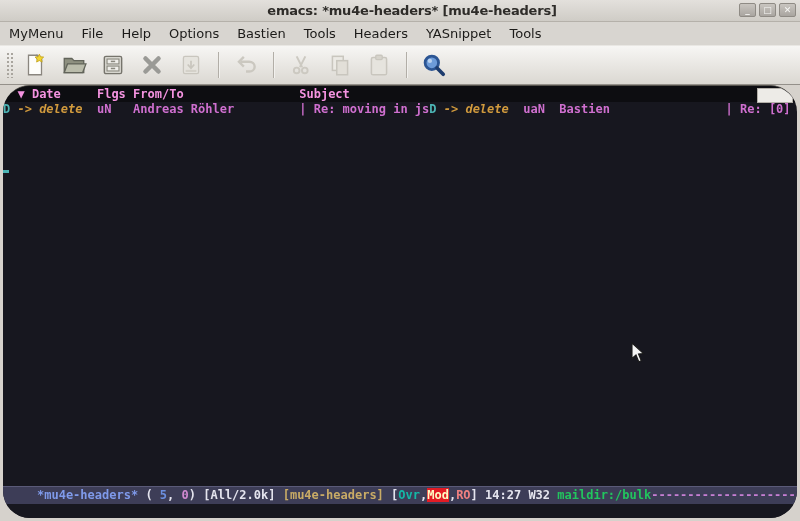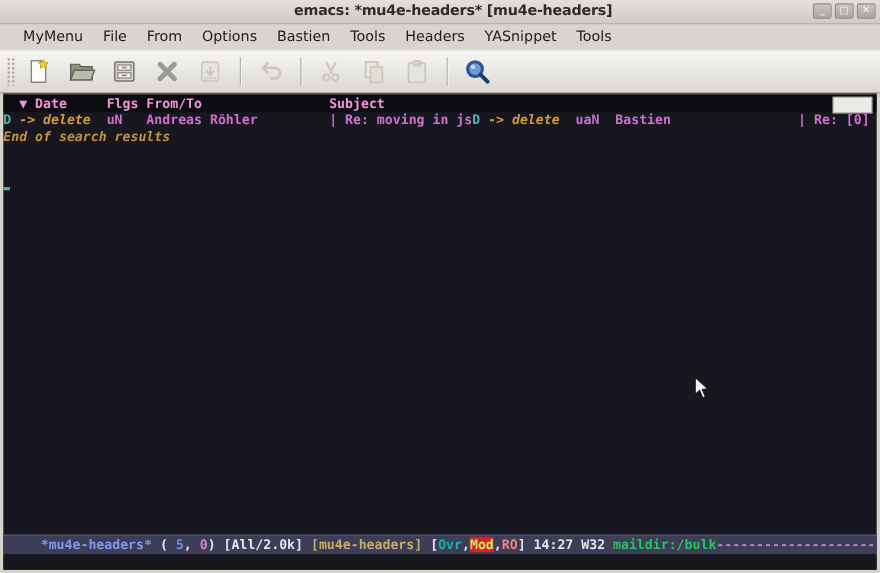--- a/index.html
+++ b/index.html
@@ -9,51 +9,51 @@
   
   .titlebar{height:22px;background:linear-gradient(#e3e0dc,#cfccc6);display:flex;
             align-items:center;position:relative;border-bottom:1px solid #b5b1aa;box-sizing:border-box;padding-left:24px;}
   .title-text{flex:1;text-align:center;font-size:13px;font-weight:bold;color:#2e2c29;
               letter-spacing:-0.2px;}
   .win-buttons{position:absolute;right:4px;top:3px;display:flex;gap:3px;}
   .win-btn{width:17px;height:14px;border:1px solid #8f8b85;border-radius:2px;
            background:linear-gradient(#c9c5c0,#a9a5a0);color:#f8f8f6;font-size:9px;
            line-height:12px;text-align:center;font-weight:bold;box-sizing:border-box;}
   
-  .menubar{height:23px;background:#d8d5d0;display:flex;align-items:center;padding-left:12px;}
+  .menubar{height:23px;background:#d8d5d0;display:flex;align-items:center;padding-left:0;}
   .menu-item{font-size:13px;color:#1c1b19;padding:2px 9px;}
   
   .toolbar{height:40px;background:linear-gradient(#f7f6f4,#dbd8d2);border-top:1px solid #e9e7e3;
            border-bottom:1px solid #94908a;display:flex;align-items:center;padding:0 4px;box-sizing:border-box;}
   .grip{width:8px;height:26px;margin:0 6px 0 2px;
         background-image:radial-gradient(#a9a59e 1px,transparent 1.2px);background-size:4px 4px;}
   .tb-buttons{display:flex;align-items:center;gap:9px;}
   .tb-btn{width:30px;height:30px;display:flex;align-items:center;justify-content:center;border-radius:3px;}
   .tb-sep{width:1px;height:26px;background:#b2aea7;margin:0 3px;box-shadow:1px 0 0 #f2f1ee;}
   
   .emacs{position:absolute;left:3px;right:3px;top:85px;bottom:3px;background:#17171f;
          display:flex;flex-direction:column;overflow:hidden;border-top:1px solid #55524c;
-         font-family:"DejaVu Sans Mono","Liberation Mono",monospace;font-size:12px;}
+         font-family:"DejaVu Sans Mono","Liberation Mono",monospace;font-size:12px;border-radius:27px;}
   .header-line{height:16px;line-height:16px;background:#0d0d11;color:#f493e0;font-weight:bold;
                white-space:pre;overflow:hidden;}
   .msg-list{white-space:pre;overflow:hidden;}
   .row{height:13.8px;line-height:13.8px;white-space:pre;overflow:hidden;}
   .row span{display:inline;}
   .unread{color:#cf6fcf;font-weight:bold;}
   .row .pfx{color:#4db5b5;font-weight:bold;}
   .row .mark{color:#d19a3d;font-weight:bold;font-style:italic;text-align:right;}
   .end-line{height:14px;line-height:14px;color:#c68f3f;font-style:italic;font-weight:bold;
             white-space:pre;}
   .tw-filler{flex:1;}
   
   .modeline{height:17px;line-height:16px;background:#3d3d57;border-top:1px solid #5a5a78;
             white-space:pre;overflow:hidden;font-weight:bold;}
   .ml-plain{color:#e4e4ee;} .ml-buffer{color:#7f9aea;margin-left:34px;} .ml-blue{color:#6b8fe0;}
   .ml-violet{color:#d089d0;} .ml-mode{color:#c9ab66;} .ml-ovr{color:#14b8a6;}
-  .ml-mod{color:#bef264;background:#e31b24;} .ml-ro{color:#f08080;}
+  .ml-mod{color:#fef9c3;background:#e31b24;} .ml-ro{color:#f08080;}
   .ml-dir{color:#22c55e;} .ml-dashes{color:#c77fd4;}
   .echo-area{height:14px;background:#17171f;}
   
   .scroll-thumb{position:absolute;right:4px;top:2px;width:36px;height:15px;
                 background:#edebe7;border:1px solid #b3afa8;box-sizing:border-box;}
   .cursor-mark{position:absolute;left:0;top:84px;width:6px;height:3px;background:#4db5b5;}
   .mouse-cursor{position:absolute;left:631px;top:342px;pointer-events:none;}
 </style>
 </head>
 <body>
@@ -65,21 +65,21 @@
     <div class="win-buttons">
         <span class="win-btn">_</span>
         <span class="win-btn">□</span>
         <span class="win-btn">✕</span>
       </div>
   </div>
 
   <div class="menubar">
       <span class="menu-item">MyMenu</span>
       <span class="menu-item">File</span>
-      <span class="menu-item">From</span>
+      <span class="menu-item">Help</span>
       <span class="menu-item">Options</span>
       <span class="menu-item">Bastien</span>
       <span class="menu-item">Tools</span>
       <span class="menu-item">Headers</span>
       <span class="menu-item">YASnippet</span>
       <span class="menu-item">Tools</span>
     </div>
 
   <div class="toolbar">
     <div class="grip"></div>
@@ -152,21 +152,20 @@
             <circle cx="8.2" cy="8.2" r="2" fill="#b9d1ef"></circle>
             <path d="M14.8 14.8L20.5 20.5" stroke="#1d3c6e" stroke-width="3.4" stroke-linecap="round"></path>
           </svg>
         </span>
       </div>
   </div>
 
   <div class="emacs">
     <div class="header-line"><span class="pfx">  </span><span class="date">▼ Date     </span><span class="flags">Flgs </span><span class="from">From/To               </span><span class="subject"> Subject</span></div>
     <div class="msg-list"><span class="row unread"><span class="pfx">D </span><span class="mark">-&gt; delete</span><span class="date">  </span><span class="flags">uN   </span><span class="from">Andreas Röhler        </span><span class="subject"> | Re: moving in js</span></span><span class="row unread"><span class="pfx">D </span><span class="mark">-&gt; delete</span><span class="date">  </span><span class="flags">uaN  </span><span class="from">Bastien               </span><span class="subject"> | Re: [0] possible org bug</span></span></div>
-    <div class="end-line">End of search results</div>
     <div class="tw-filler"></div>
     <div class="modeline"><span class="ml-buffer">*mu4e-headers*</span><span class="ml-plain"> ( </span><span class="ml-blue">5</span><span class="ml-plain">, </span><span class="ml-violet">0</span><span class="ml-plain">) [All/2.0k] </span><span class="ml-mode">[mu4e-headers]</span><span class="ml-plain"> [</span><span class="ml-ovr">Ovr</span><span class="ml-plain">,</span><span class="ml-mod">Mod</span><span class="ml-plain">,</span><span class="ml-ro">RO</span><span class="ml-plain">] </span><span class="ml-plain">14:27 W32 </span><span class="ml-dir">maildir:/bulk</span><span class="ml-dashes">----------------------------------------</span></div>
     <div class="echo-area"></div>
     <div class="scroll-thumb"></div>
     <div class="cursor-mark"></div>
   </div>
 
   <svg class="mouse-cursor" width="14" height="21" viewBox="0 0 14 21">
     <path d="M1 1 L1 16.5 L5 13 L7.8 19.8 L10.3 18.7 L7.5 12 L12.5 11.5 Z" fill="#f5f5f5" stroke="#1a1a1a" stroke-width="1.1"></path>
   </svg>

